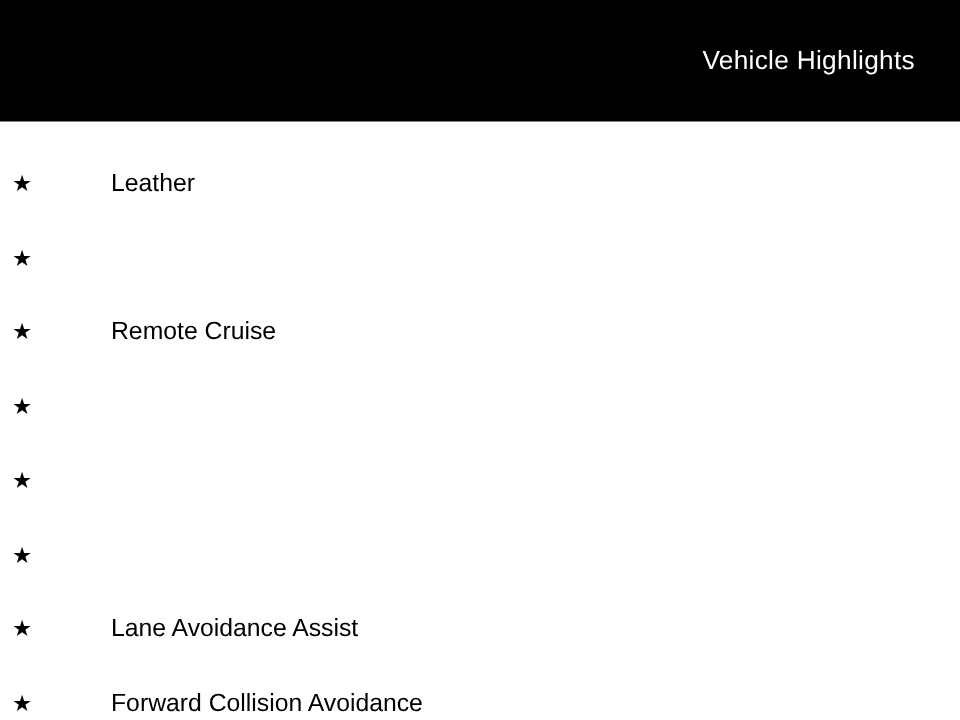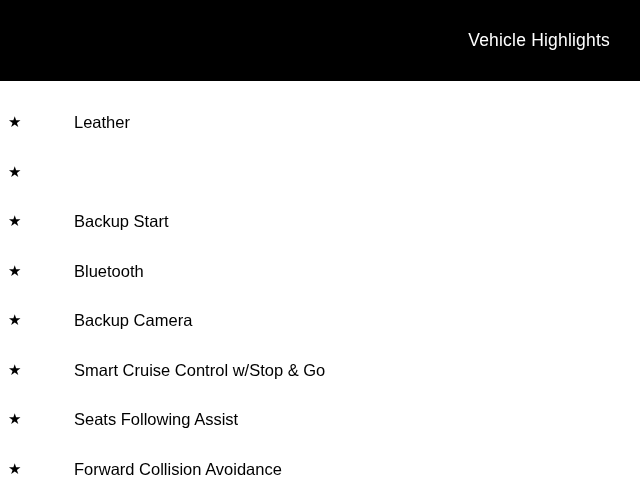--- a/index.html
+++ b/index.html
@@ -80,41 +80,38 @@
       <span class="bullet-star">★</span>
       <span class="highlight-label">Leather</span>
     </li>
 
     <li class="highlight-item">
       <span class="bullet-star">★</span>
     </li>
 
     <li class="highlight-item">
       <span class="bullet-star">★</span>
-      <span class="highlight-label">Backup Start</span>
+      <span class="highlight-label">Remote Cruise</span>
     </li>
 
     <li class="highlight-item">
       <span class="bullet-star">★</span>
-      <span class="highlight-label">Bluetooth</span>
     </li>
 
     <li class="highlight-item">
       <span class="bullet-star">★</span>
-      <span class="highlight-label">Backup Camera</span>
     </li>
 
     <li class="highlight-item">
       <span class="bullet-star">★</span>
-      <span class="highlight-label">Smart Cruise Control w/Stop &amp; Go</span>
     </li>
 
     <li class="highlight-item">
       <span class="bullet-star">★</span>
-      <span class="highlight-label">Seats Following Assist</span>
+      <span class="highlight-label">Lane Avoidance Assist</span>
     </li>
 
     <li class="highlight-item">
       <span class="bullet-star">★</span>
       <span class="highlight-label">Forward Collision Avoidance</span>
     </li>
 
   </ul>
 
 </div>

